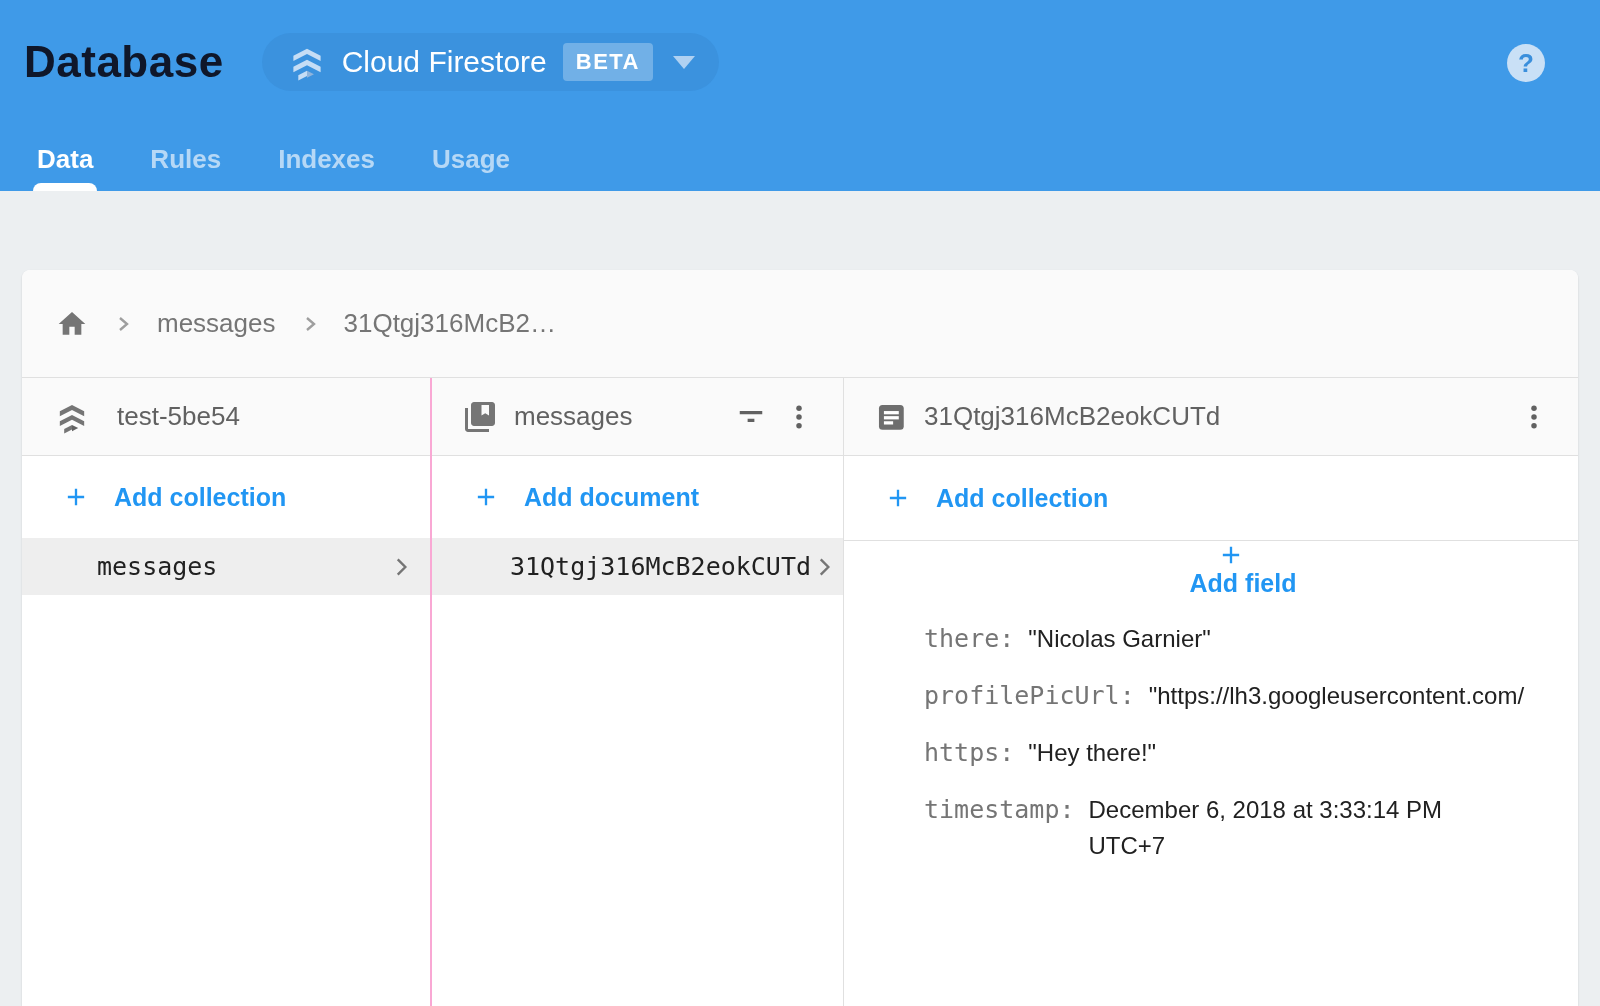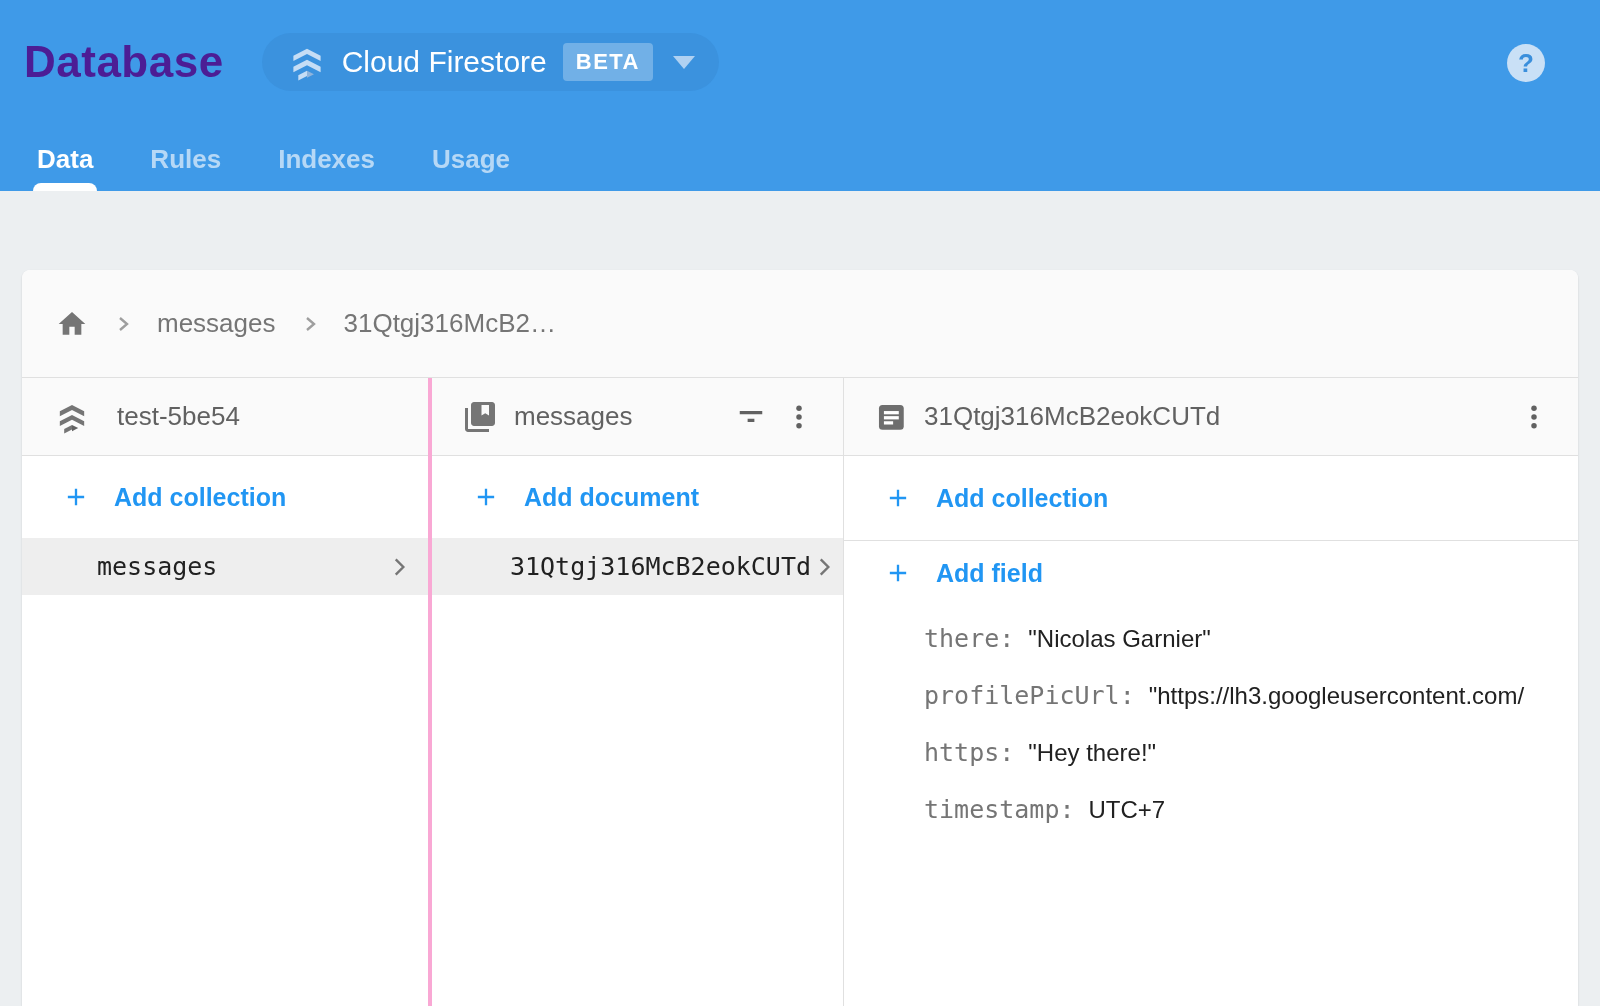--- a/index.html
+++ b/index.html
@@ -6,21 +6,21 @@
   html, body { width: 1600px; height: 1006px; overflow: hidden; }
   body {
     font-family: "Liberation Sans", sans-serif;
     background: #ECEFF1;
     position: relative;
   }
 
   
   .app-header { background: #3F9AE8; height: 191px; position: relative; }
   .header-top { display: flex; align-items: center; height: 124px; padding: 0 24px; }
-  .app-title { color: #4c1d95; font-size: 44px; font-weight: bold; letter-spacing: 0.5px; }
+  .app-title { color: #0f172a; font-size: 44px; font-weight: bold; letter-spacing: 0.5px; }
 
   .switcher {
     margin-left: 38px; background: #3B92DE; border-radius: 30px;
     height: 58px; display: flex; align-items: center; padding: 0 24px 0 26px;
     cursor: pointer;
   }
   .switcher-label { color: #ffffff; font-size: 30px; margin-left: 16px; }
   .beta-badge {
     background: rgba(255,255,255,0.28); color: #ffffff; font-size: 22px; font-weight: bold;
     letter-spacing: 1.5px; padding: 6px 13px; border-radius: 4px; margin-left: 16px;
@@ -60,40 +60,40 @@
   .breadcrumb {
     height: 108px; background: #FAFAFA; border-bottom: 1px solid #E0E0E0;
     display: flex; align-items: center; padding: 0 33px; flex: none;
     border-radius: 8px 8px 0 0;
   }
   .crumb { color: #757575; font-size: 26px; cursor: pointer; }
   .crumb-sep { margin: 0 24px; display: flex; align-items: center; }
 
   .panels { flex: 1; display: flex; min-height: 0; }
   .panel { display: flex; flex-direction: column; min-width: 0; }
-  .panel-root { width: 410px; border-right: 4px solid #f9a8d4; flex: none; }
+  .panel-root { width: 410px; border-right: 2px solid #f9a8d4; flex: none; }
   .panel-collection { width: 412px; border-right: 1px solid #E0E0E0; flex: none; }
   .panel-document { flex: 1; }
 
   .panel-header {
     height: 78px; background: #FAFAFA; border-bottom: 1px solid #E0E0E0;
     display: flex; align-items: center; padding: 0 24px 0 30px; flex: none;
     color: #616161; font-size: 26px;
   }
   .panel-header .ph-title { margin-left: 24px; white-space: nowrap; overflow: hidden; }
   .panel-header .spacer { flex: 1; }
   .icon-btn { display: flex; align-items: center; justify-content: center; width: 40px; height: 40px; cursor: pointer; }
 
   .add-row {
     height: 82px; display: flex; align-items: center; padding-left: 40px; flex: none;
     color: #2196F3; font-size: 25px; font-weight: bold; cursor: pointer;
   }
   .add-row .add-label { margin-left: 24px; }
   .add-row.bordered { height: 85px; border-bottom: 1px solid #E0E0E0; }
-  .add-row.field-add { height: 64px; }
+  .add-row.field-add { height: 64px; flex-direction: column; }
 
   .list-row {
     height: 57px; display: flex; align-items: center; flex: none; cursor: pointer;
     font-family: "DejaVu Sans Mono", monospace; font-size: 25px; color: #212121;
   }
   .list-row.selected { background: #EEEEEE; }
   .row-left { padding-left: 75px; padding-right: 16px; }
   .row-right { justify-content: flex-end; padding-right: 6px; }
   .list-row .grow { flex: 1; }
 
@@ -310,20 +310,21 @@
           <div class="field-row">
             <span class="field-key">https:</span>
             <div class="field-value">
               <div class="vline">"Hey there!"</div>
             </div>
           </div>
 
           <div class="field-row">
             <span class="field-key">timestamp:</span>
             <div class="field-value">
+              <div class="vline">December 6, 2018 at 3:33:14 PM</div>
               <div class="vline">UTC+7</div>
             </div>
           </div>
 
         </div>
       </div>
 
     </div>
   </div>
 </div>

